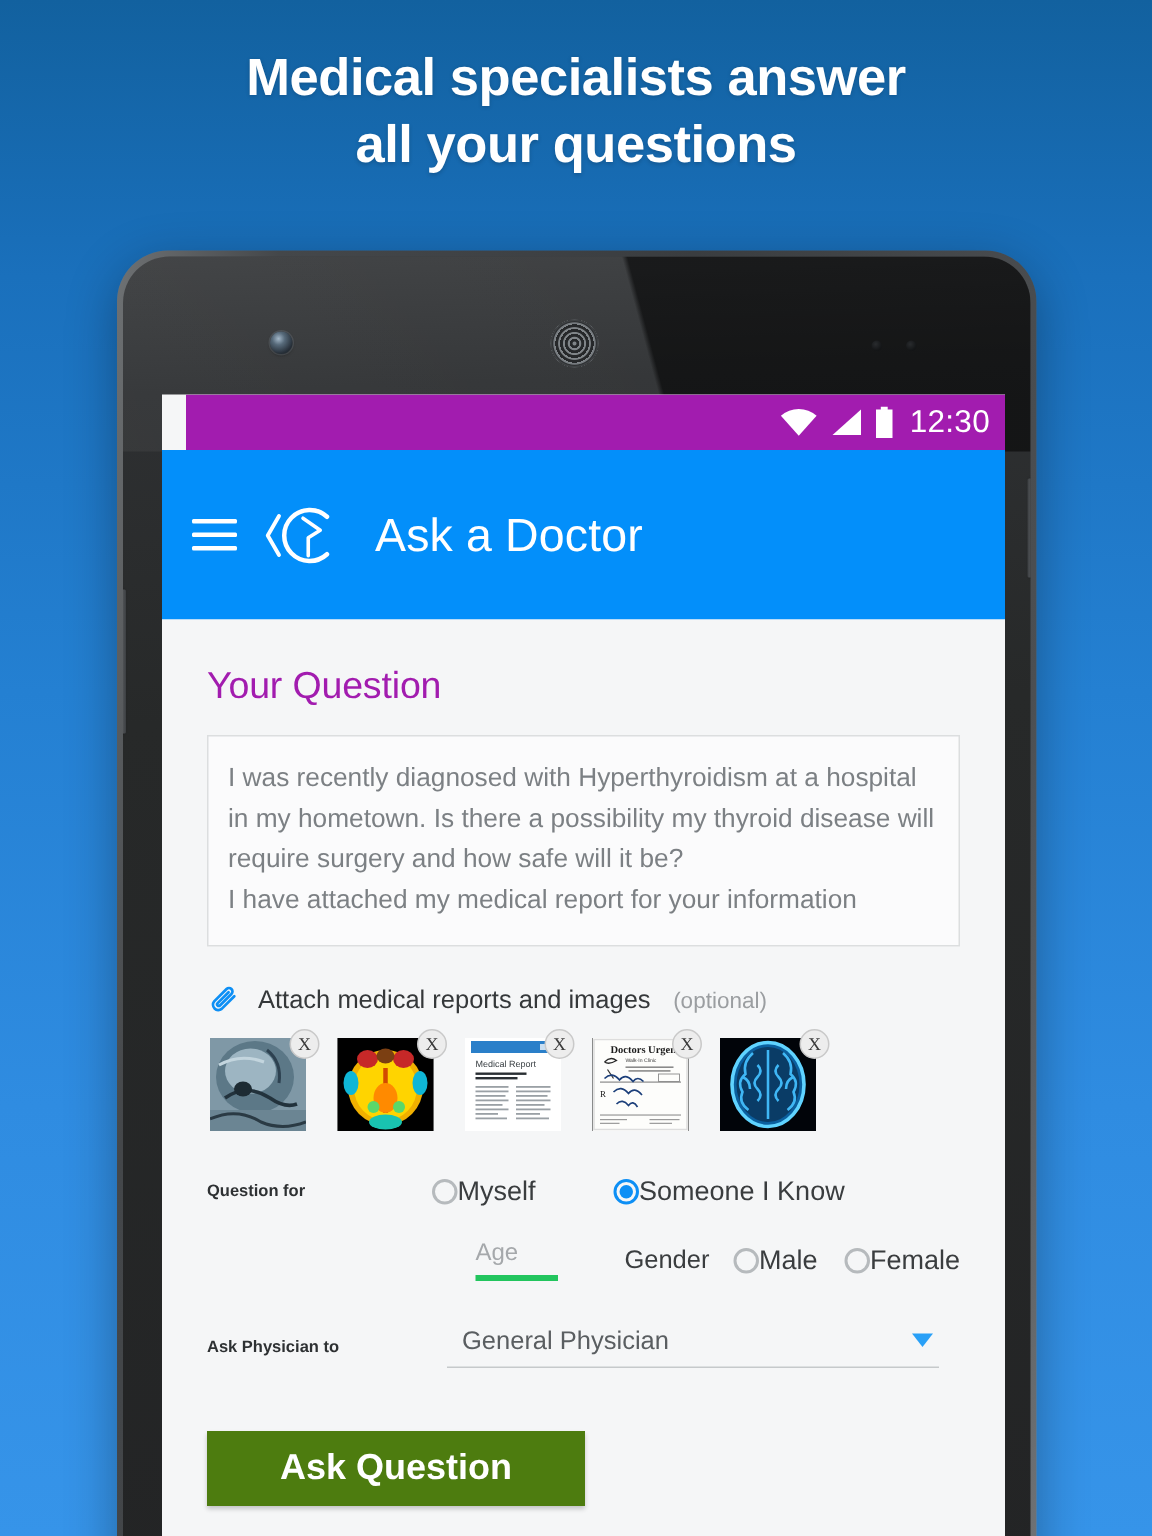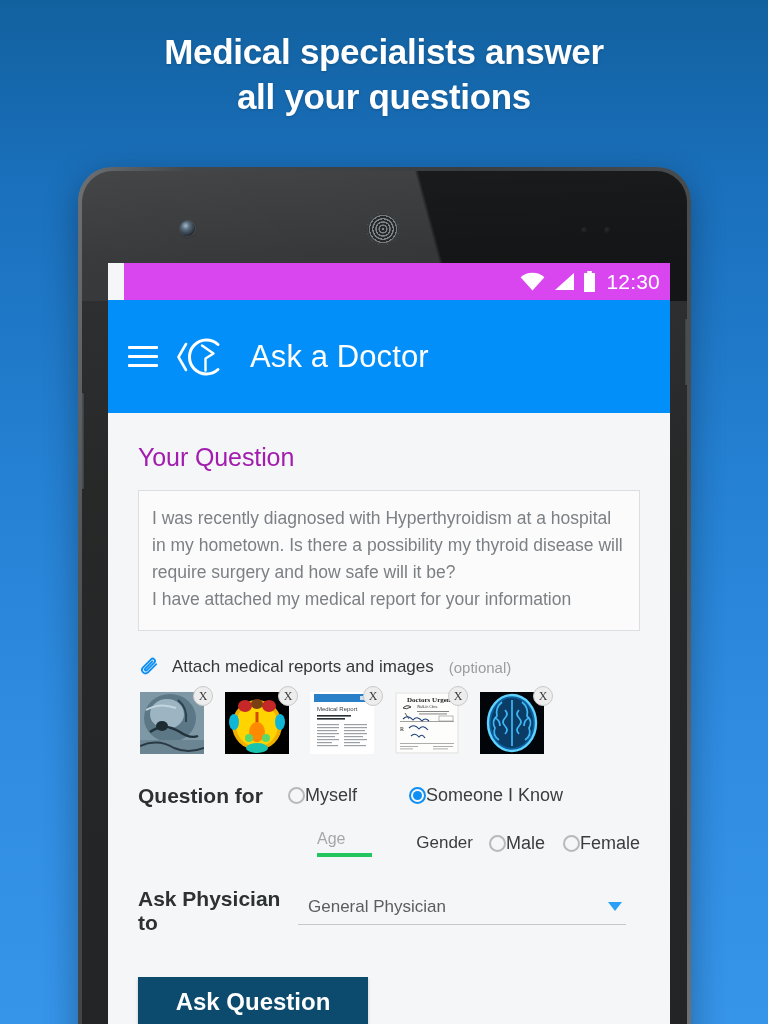--- a/index.html
+++ b/index.html
@@ -125,21 +125,21 @@
     top: 92px;
     width: 562px;
     height: 810px;
     background: #f5f6f7;
     overflow: hidden;
   }
 
   
   .statusbar {
     height: 37px;
-    background: #d946ef;
+    background: #a21caf;
     display: flex;
     align-items: center;
     justify-content: flex-end;
     padding-right: 10px;
     gap: 8px;
     margin-left: 16px;
   }
   .sb-icon { display: block; }
   .sb-clock {
     color: #ffffff;
@@ -264,21 +264,21 @@
   }
 
   
   .form-row {
     display: flex;
     align-items: center;
     margin-top: 30px;
   }
   .form-row.tight { margin-top: 22px; }
   .row-label {
-    font-size: 21px;
+    font-size: 11px;
     font-weight: bold;
     color: #2e3133;
     width: 150px;
     flex: none;
   }
   .radio-opt {
     display: flex;
     align-items: center;
     gap: 0;
     cursor: pointer;
@@ -343,23 +343,23 @@
   }
   .caret {
     width: 0; height: 0;
     border-left: 7px solid transparent;
     border-right: 7px solid transparent;
     border-top: 9px solid #29a0f7;
   }
 
   .submit-btn {
     margin-top: 42px;
-    width: 230px;
+    width: 252px;
     height: 50px;
-    background: #0c4a6e;
+    background: #4d7c0f;
     color: #ffffff;
     font-size: 24px;
     font-weight: bold;
     border: none;
     display: flex;
     align-items: center;
     justify-content: center;
     box-shadow: 0 2px 3px rgba(0,0,0,0.20);
     cursor: pointer;
     font-family: "Liberation Sans", sans-serif;

